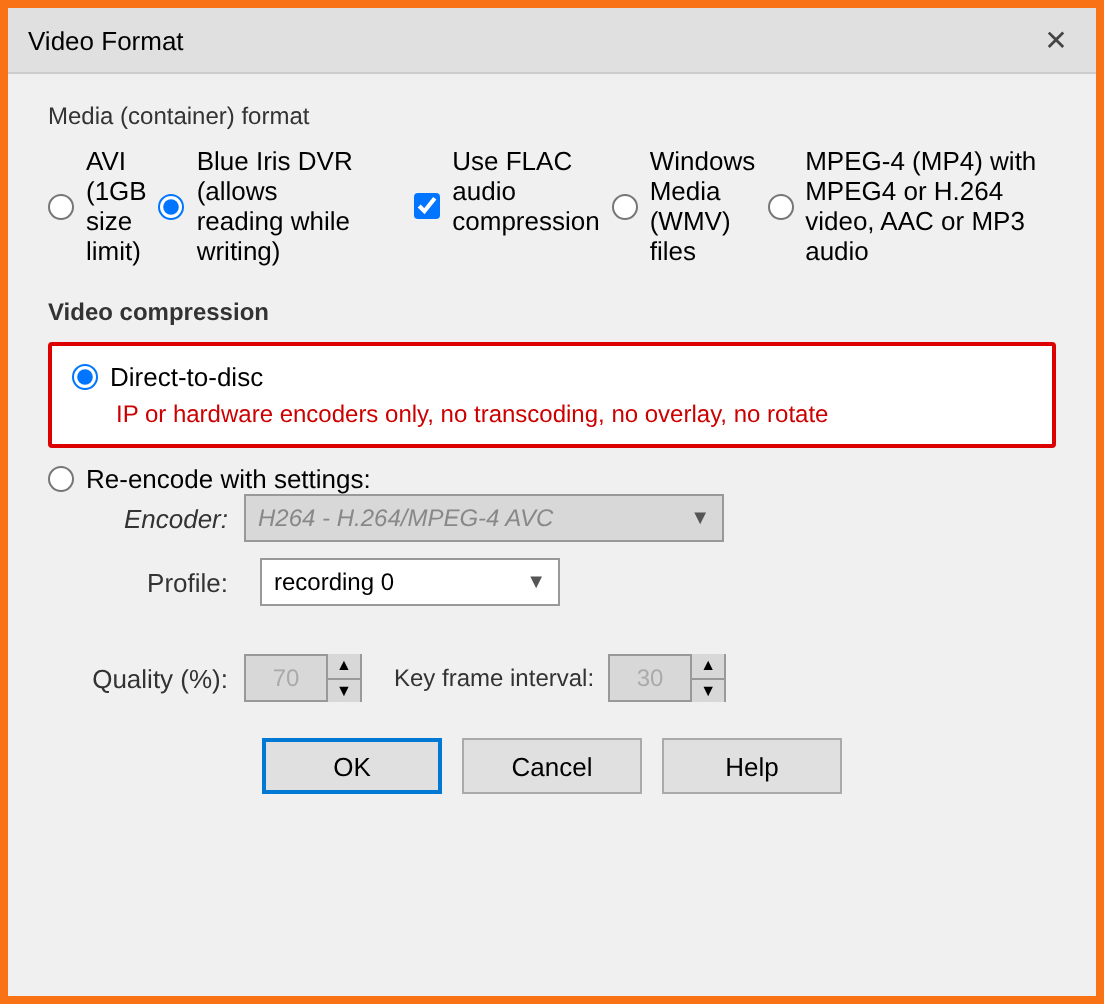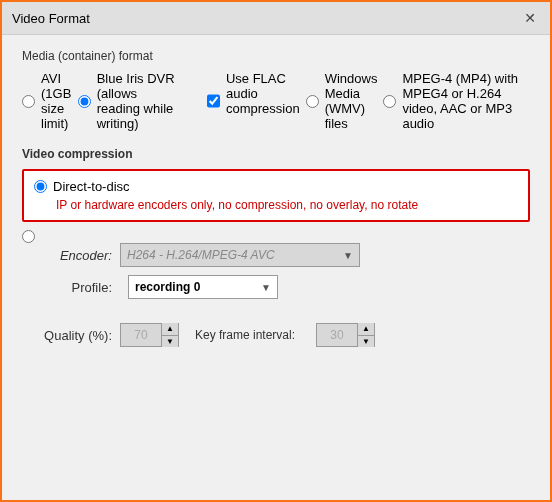--- a/index.html
+++ b/index.html
@@ -7,21 +7,21 @@
       font-family: 'Segoe UI', Tahoma, sans-serif;
       font-size: 13px;
       background: #f0f0f0;
       display: flex;
       align-items: center;
       justify-content: center;
       height: 100vh;
     }
     .dialog {
       background: #f0f0f0;
-      border: 2px solid #f97316;
+      border: 4px solid #f97316;
       box-shadow: 2px 2px 8px rgba(0,0,0,0.3);
       width: 552px;
       min-height: 502px;
     }
     .title-bar {
       background: #e0e0e0;
       display: flex;
       align-items: center;
       justify-content: space-between;
       padding: 6px 10px;
@@ -139,21 +139,20 @@
     .profile-combo {
       height: 24px;
       background: white;
       border: 1px solid #999;
       display: flex;
       align-items: center;
       padding: 0 6px;
       width: 150px;
       font-size: 12px;
       justify-content: space-between;
-      font-weight: bold;
     }
     .profile-combo .arrow {
       font-size: 10px;
       color: #555;
     }
     .configure-btn {
       height: 24px;
       background: #e0e0e0;
       border: 1px solid #aaa;
       padding: 0 14px;
@@ -208,21 +207,21 @@
       cursor: pointer;
       background: #e0e0e0;
       border: none;
     }
     .spinner-btn:first-child {
       border-bottom: 1px solid #999;
     }
     .keyframe-section {
       display: flex;
       align-items: center;
-      gap: 21px;
+      gap: 7px;
     }
     .keyframe-label {
       color: #333;
       font-size: 12px;
     }
     .button-row {
       display: flex;
       justify-content: center;
       gap: 10px;
       margin-top: 18px;
@@ -295,26 +294,27 @@
 
     <div class="section-divider">
       <div class="section-label">Video compression</div>
     </div>
 
     <div class="video-compression-box">
       <div class="radio-item">
         <input type="radio" name="video_comp" id="direct_disc" checked="" style="">
         <label for="direct_disc">Direct-to-disc</label>
       </div>
-      <div class="highlight-text">IP or hardware encoders only, no compression, no overlay, no rotate</div>
+      <div class="highlight-text">IP or hardware encoders only, no transcoding, no overlay, no rotate</div>
     </div>
 
     <div class="reencode-section">
       <div class="radio-item">
         <input type="radio" name="video_comp" id="reencode" style="">
+        <label for="reencode">Re-encode with settings:</label>
       </div>
 
       <div class="form-row">
         <span class="form-label">Encoder:</span>
         <div class="combo-box disabled-combo">
           <span>H264 - H.264/MPEG-4 AVC</span>
           <span class="arrow">▼</span>
         </div>
       </div>
 
@@ -344,15 +344,20 @@
             <input type="text" value="30" style="">
             <div class="spinner-btns">
               <button class="spinner-btn">▲</button>
               <button class="spinner-btn">▼</button>
             </div>
           </div>
         </div>
       </div>
     </div>
 
+    <div class="button-row">
+      <button class="dialog-btn primary">OK</button>
+      <button class="dialog-btn">Cancel</button>
+      <button class="dialog-btn">Help</button>
+    </div>
 
   </div>
 </div>
 
 </body></html>

